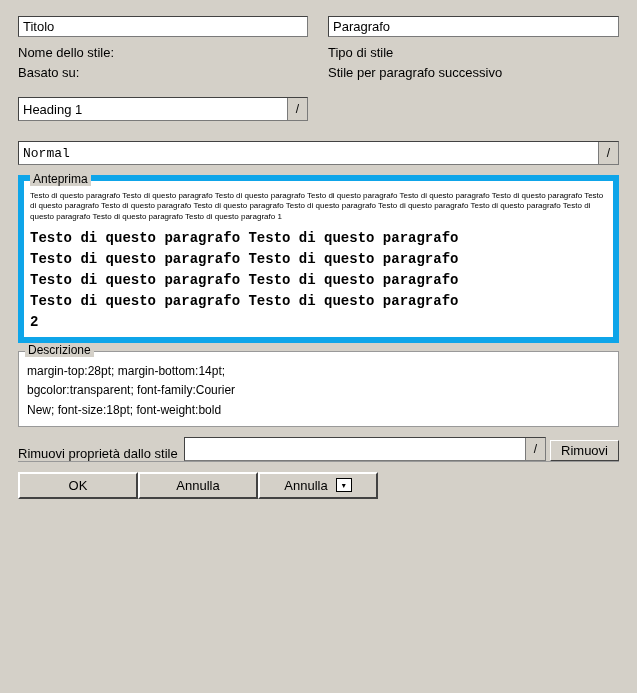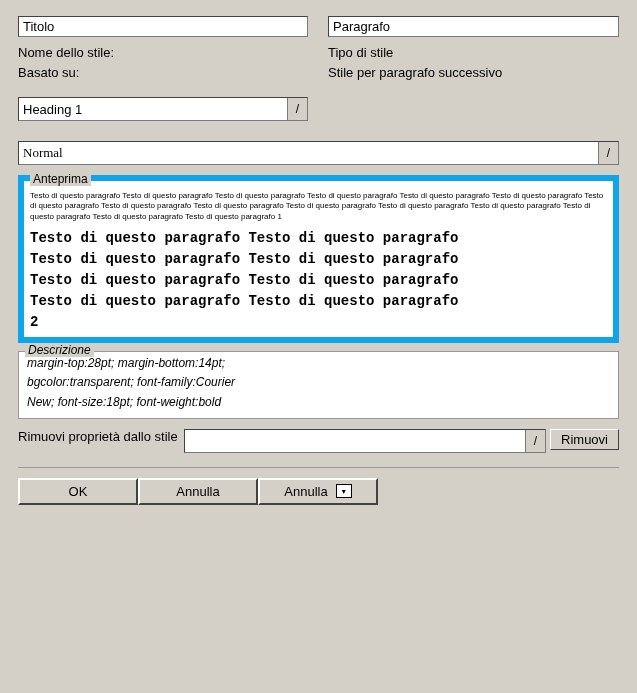--- a/index.html
+++ b/index.html
@@ -115,22 +115,21 @@
       padding: 0 3px;
     }
     .desc-text {
       font-size: 12px;
       color: #000;
       font-family: Arial, sans-serif;
       line-height: 1.6;
     }
     .remove-row {
       display: flex;
-      align-items: flex-start;
-      margin-bottom: 14px;
+      align-items: flex-end;
     }
     .remove-label {
       font-size: 13px;
       margin-right: 6px;
       white-space: nowrap;
     }
     .remove-input-wrapper {
       display: flex;
       align-items: center;
       flex: 1;
@@ -249,39 +248,39 @@
 
   <div class="sections-row" style="margin-bottom:10px;flex-direction:column;">
     <div class="col-left">
       <div class="select-wrapper" style="width:100%;">
         <input type="text" style="flex: 1 1 0%; border: none; background: transparent; font-size: 13px; padding: 2px 4px; outline: none; font-family: Arial, sans-serif;" value="Heading 1">
         <button class="select-btn"></button>
       </div>
     </div>
     <div class="col-right">
       <div class="select-wrapper" style="width:100%;">
-        <input type="text" style="flex: 1 1 0%; border: none; background: transparent; font-size: 13px; padding: 2px 4px; outline: none; font-family: Liberation Serif, serif;" value="Normal">
+        <input type="text" style="flex: 1 1 0%; border: none; background: transparent; font-size: 13px; padding: 2px 4px; outline: none; font-family: Liberation Mono, monospace;" value="Normal">
         <button class="select-btn"></button>
       </div>
     </div>
   </div>
 
   <div class="preview-box" style="margin-bottom:8px; padding-top:10px; min-height:160px;">
     <span class="preview-label">Anteprima</span>
     <div class="preview-small-text">Testo di questo paragrafo Testo di questo paragrafo Testo di questo paragrafo Testo di questo paragrafo Testo di questo paragrafo Testo di questo paragrafo Testo di questo paragrafo Testo di questo paragrafo Testo di questo paragrafo Testo di questo paragrafo Testo di questo paragrafo Testo di questo paragrafo Testo di questo paragrafo Testo di questo paragrafo Testo di questo paragrafo 1</div>
     <div class="preview-large-text">
       <div>Testo di questo paragrafo    Testo di questo paragrafo</div>
       <div>Testo di questo paragrafo    Testo di questo paragrafo</div>
       <div>Testo di questo paragrafo    Testo di questo paragrafo</div>
       <div>Testo di questo paragrafo    Testo di questo paragrafo</div>
       <div>2</div>
     </div>
   </div>
 
-  <div class="desc-box" style="padding-top:2px;font-style:italic;">
+  <div class="desc-box" style="padding-top:10px;">
     <span class="desc-label">Descrizione</span>
     <div class="desc-text">
       <div>margin-top:28pt; margin-bottom:14pt;</div>
       <div>bgcolor:transparent; font-family:Courier</div>
       <div>New; font-size:18pt; font-weight:bold</div>
     </div>
   </div>
 
   <div class="remove-row">
     <span class="remove-label">Rimuovi proprietà dallo stile</span>

